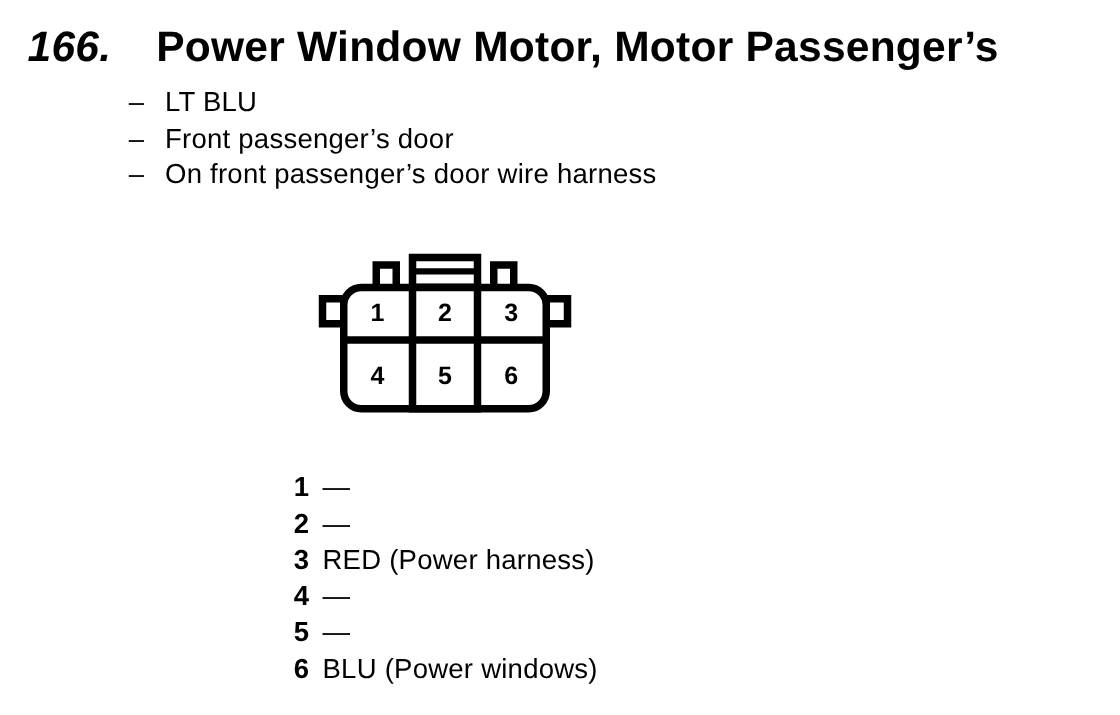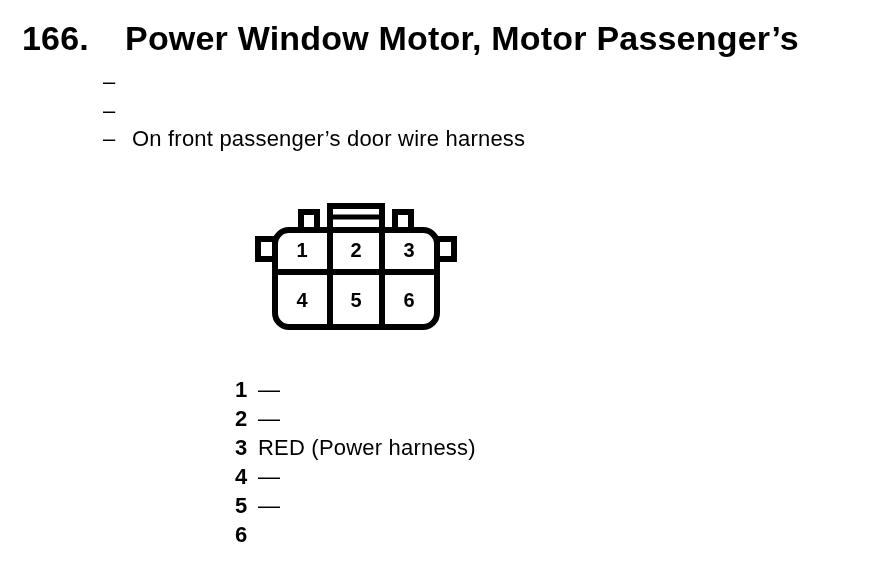--- a/index.html
+++ b/index.html
@@ -17,20 +17,21 @@
     left: 22px;
     font-size: 34px;
     font-weight: bold;
     line-height: 34px;
     white-space: nowrap;
     letter-spacing: 0.2px;
   }
   .item-number {
     display: inline-block;
     min-width: 103px;
+    font-style: italic;
   }
   .details {
     position: absolute;
     left: 103px;
     top: 68px;
     font-size: 22px;
     line-height: 28.5px;
     letter-spacing: 0.2px;
   }
   .detail-item { display: flex; }
@@ -73,23 +74,25 @@
 
 <div class="page">
 
   <div class="header">
     <span class="item-number">166.</span><span>Power Window Motor, Motor Passenger’s</span>
   </div>
 
   <div class="details">
     <div class="detail-item">
       <span class="detail-dash">–</span>
+        <span>LT BLU</span>
     </div>
     <div class="detail-item">
       <span class="detail-dash">–</span>
+        <span>Front passenger’s door</span>
     </div>
     <div class="detail-item">
       <span class="detail-dash">–</span>
         <span>On front passenger’s door wire harness</span>
     </div>
   </div>
 
   <div class="connector-figure">
     <svg viewBox="0 0 210 135" xmlns="http://www.w3.org/2000/svg">
 
@@ -133,16 +136,17 @@
     <div class="pin-row">
       <span class="pin-num">4</span>
       <span class="pin-wire">—</span>
     </div>
     <div class="pin-row">
       <span class="pin-num">5</span>
       <span class="pin-wire">—</span>
     </div>
     <div class="pin-row">
       <span class="pin-num">6</span>
+      <span class="pin-wire">BLU (Power windows)</span>
     </div>
   </div>
 
 </div>
 
 </body></html>

